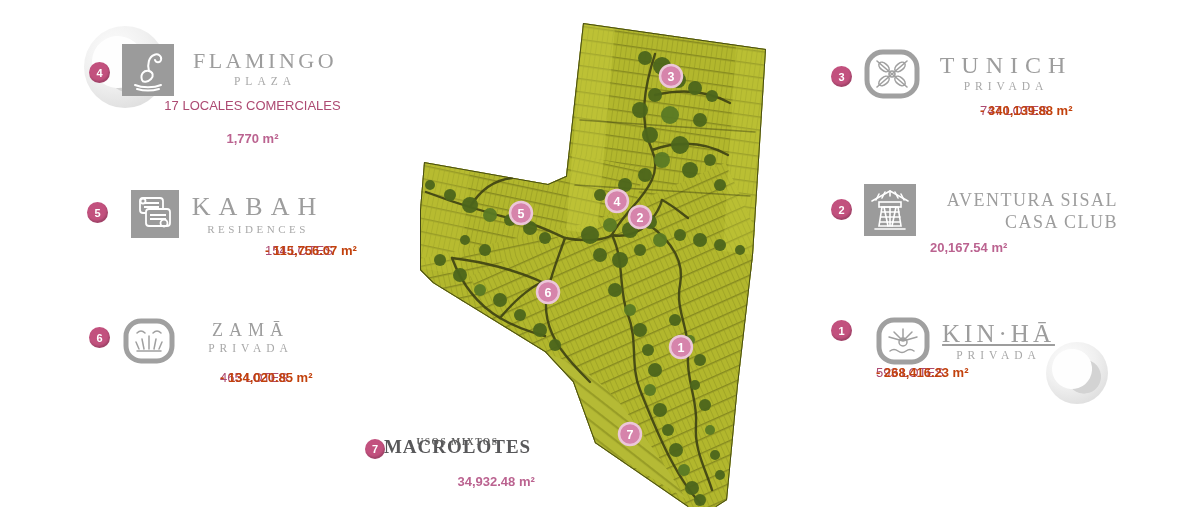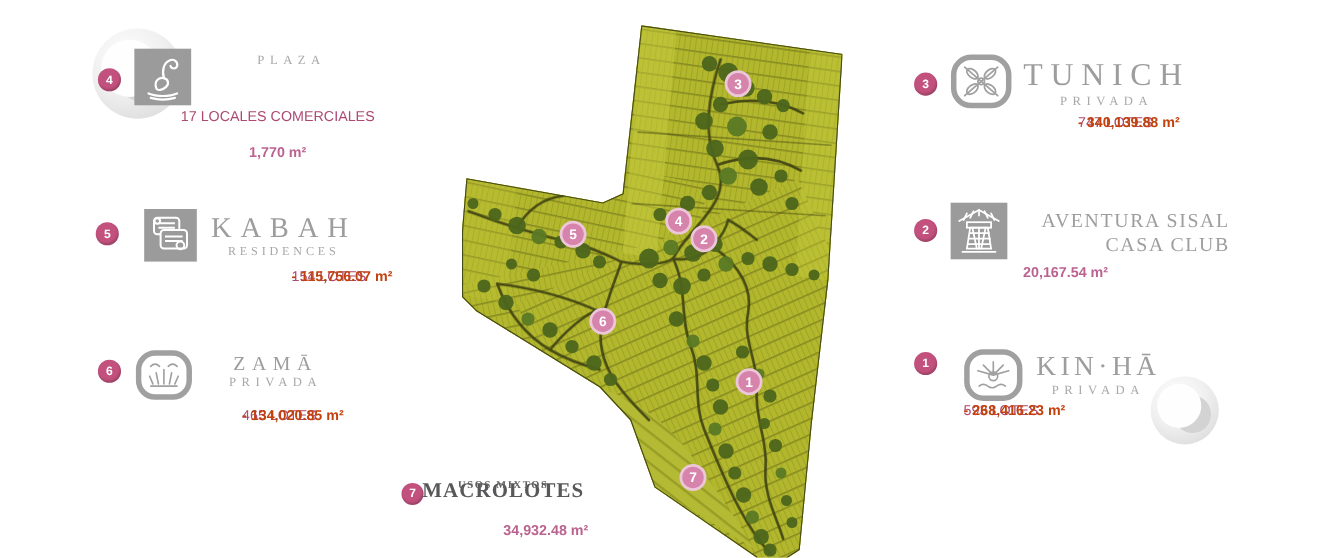--- a/index.html
+++ b/index.html
@@ -216,20 +216,21 @@
   <svg class="icon-svg" style="left:34px;top:4px;" width="52" height="52" viewBox="0 0 52 52">
     <rect width="52" height="52" fill="#9b9b9b"></rect>
     <g stroke="#ffffff" fill="none" stroke-width="2" stroke-linecap="round">
       <path d="M20,36 C18,30 22,26 27,27 C31,28 32,32 29,35 C26,38 21,39 20,36 Z"></path>
       <path d="M27,27 C25,20 27,13 32,11 C36,9 40,12 39,16 C38,19 34,19 33,16"></path>
       <path d="M13,41 C20,44 32,44 39,41"></path>
       <path d="M15,45 C22,47 30,47 37,45"></path>
     </g>
   </svg>
   <div class="namecol" style="left:97px;top:8px;width:160px;">
+    <div class="name n-md">FLAMINGO</div>
     <div class="subtitle sub">PLAZA</div>
   </div>
   <div class="stats" style="left:52px;top:58px;width:225px;">
     <div class="lots" style="display:block;">17 LOCALES COMERCIALES</div>
     <div class="area-strong line2">1,770 m²</div>
   </div>
 </div>
 
 <div class="section" style="left:85px;top:190px;width:300px;height:80px;">
   <div class="badge" style="left:2px;top:12px;">5</div>
@@ -281,21 +282,21 @@
     <g stroke="#a0a0a0" fill="none" stroke-width="1.6" stroke-linecap="round">
       <path d="M13,12 L43,38 M43,12 L13,38"></path>
       <ellipse cx="20" cy="18" rx="6" ry="3.5" transform="rotate(40 20 18)"></ellipse>
       <ellipse cx="36" cy="18" rx="6" ry="3.5" transform="rotate(-40 36 18)"></ellipse>
       <ellipse cx="20" cy="32" rx="6" ry="3.5" transform="rotate(-40 20 32)"></ellipse>
       <ellipse cx="36" cy="32" rx="6" ry="3.5" transform="rotate(40 36 32)"></ellipse>
       <circle cx="28" cy="25" r="3"></circle>
     </g>
   </svg>
   <div class="namecol" style="left:98px;top:0px;width:160px;">
-    <div class="name" style="font-size:29px;letter-spacing:7px;">TUNICH</div>
+    <div class="name" style="font-size:24px;letter-spacing:7px;">TUNICH</div>
     <div class="subtitle sub">PRIVADA</div>
   </div>
   <div class="stats" style="left:52px;top:51px;width:200px;">
     <span class="lots">747 LOTES</span>
       <span class="area-light"> - 340,139.88 m²</span>
   </div>
 </div>
 
 <div class="section" style="left:828px;top:185px;width:300px;height:80px;">
   <div class="badge" style="left:3px;top:14px;">2</div>
@@ -324,21 +325,21 @@
   <div class="badge" style="left:3px;top:8px;">1</div>
   <svg class="icon-svg" style="left:48px;top:5px;" width="54" height="48" viewBox="0 0 54 48">
     <rect x="3" y="3" width="48" height="42" rx="15" fill="none" stroke="#a0a0a0" stroke-width="5"></rect>
     <g stroke="#a0a0a0" fill="none" stroke-width="1.5" stroke-linecap="round">
       <path d="M27,24 L27,12 M27,24 L18,15 M27,24 L36,15 M27,24 L13,20 M27,24 L41,20"></path>
       <circle cx="27" cy="25" r="4"></circle>
       <path d="M14,34 Q18,31 22,34 T30,34 T38,34"></path>
     </g>
   </svg>
   <div class="namecol" style="left:103px;top:8px;width:135px;">
-    <div class="name" style="font-size:25px;letter-spacing:4px;">KIN·HĀ</div>
+    <div class="name" style="font-size:25px;letter-spacing:4px;text-decoration:underline;">KIN·HĀ</div>
     <div class="subtitle sub">PRIVADA</div>
   </div>
   <div class="stats" style="left:48px;top:53px;width:200px;text-align:left;">
     <span class="lots">593 LOTES</span>
       <span class="area-light"> - 268,416.23 m²</span>
   </div>
 </div>
 
 <div class="section" style="left:352px;top:436px;width:220px;height:70px;">
   <div class="badge" style="left:13px;top:3px;width:20px;height:20px;">7</div>

